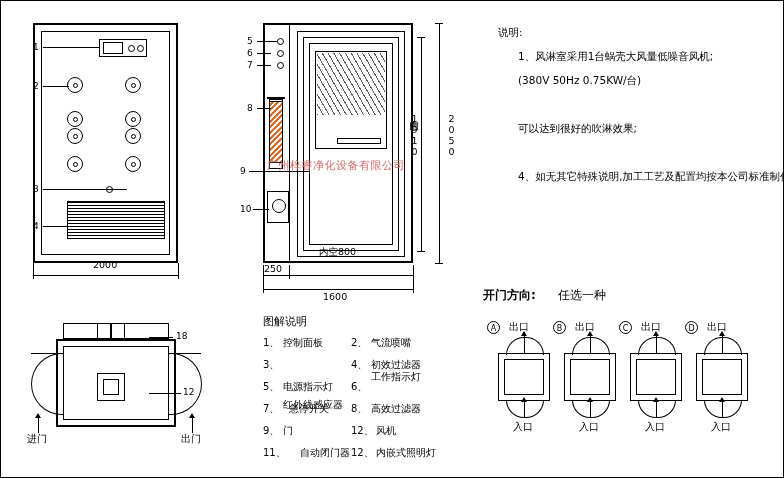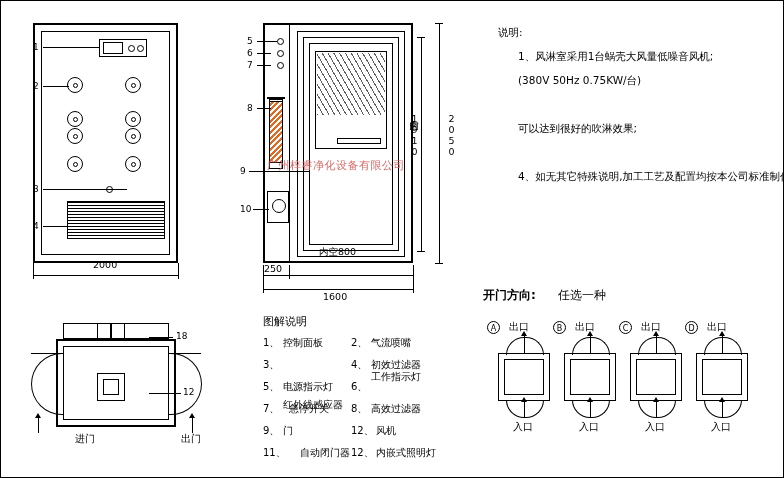--- a/index.html
+++ b/index.html
@@ -210,21 +210,21 @@
   <div class="ln hl" style="left:30px; top:352px; width:32px;"></div>
   <div class="ln hl" style="left:168px; top:352px; width:32px;"></div>
 
   <div class="ln hl" style="left:148px; top:336px; width:24px;"></div>
   <div class="ln hl" style="left:148px; top:392px; width:32px;"></div>
   <div class="numlbl" style="left:175px; top:330px;">18</div>
   <div class="numlbl" style="left:182px; top:386px;">12</div>
 
   <div class="ln vl" style="left:37px; top:414px; height:18px;"></div>
   <div class="tri" style="left:34px; top:412px; border-width:0 3px 5px 3px; border-color:transparent transparent #000 transparent;"></div>
-  <div class="txt txt-cn" style="left:26px; top:432px;margin-left:48px;">进门</div>
+  <div class="txt txt-cn" style="left:26px; top:432px;">进门</div>
 
   <div class="ln vl" style="left:191px; top:414px; height:18px;"></div>
   <div class="tri" style="left:188px; top:412px; border-width:0 3px 5px 3px; border-color:transparent transparent #000 transparent;"></div>
   <div class="txt txt-cn" style="left:180px; top:432px;">出门</div>
 
   <div class="box2" style="left:262px; top:22px; width:150px; height:240px;"></div>
   <div class="ln vl" style="left:288px; top:22px; height:240px;"></div>
 
   <div class="box" style="left:296px; top:30px; width:108px; height:226px;"></div>
   <div class="box" style="left:302px; top:36px; width:96px; height:214px;"></div>

